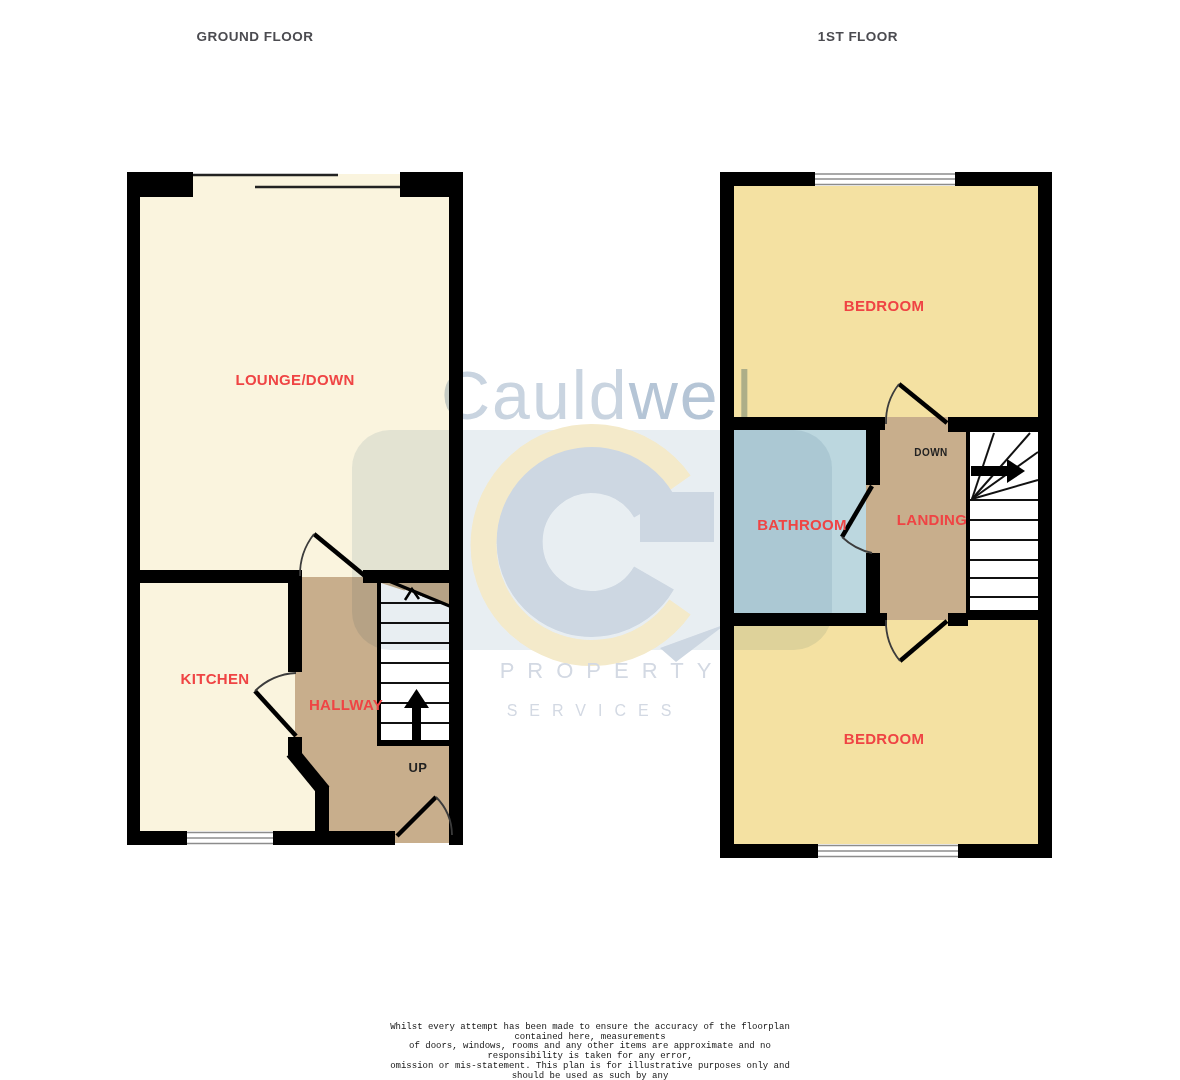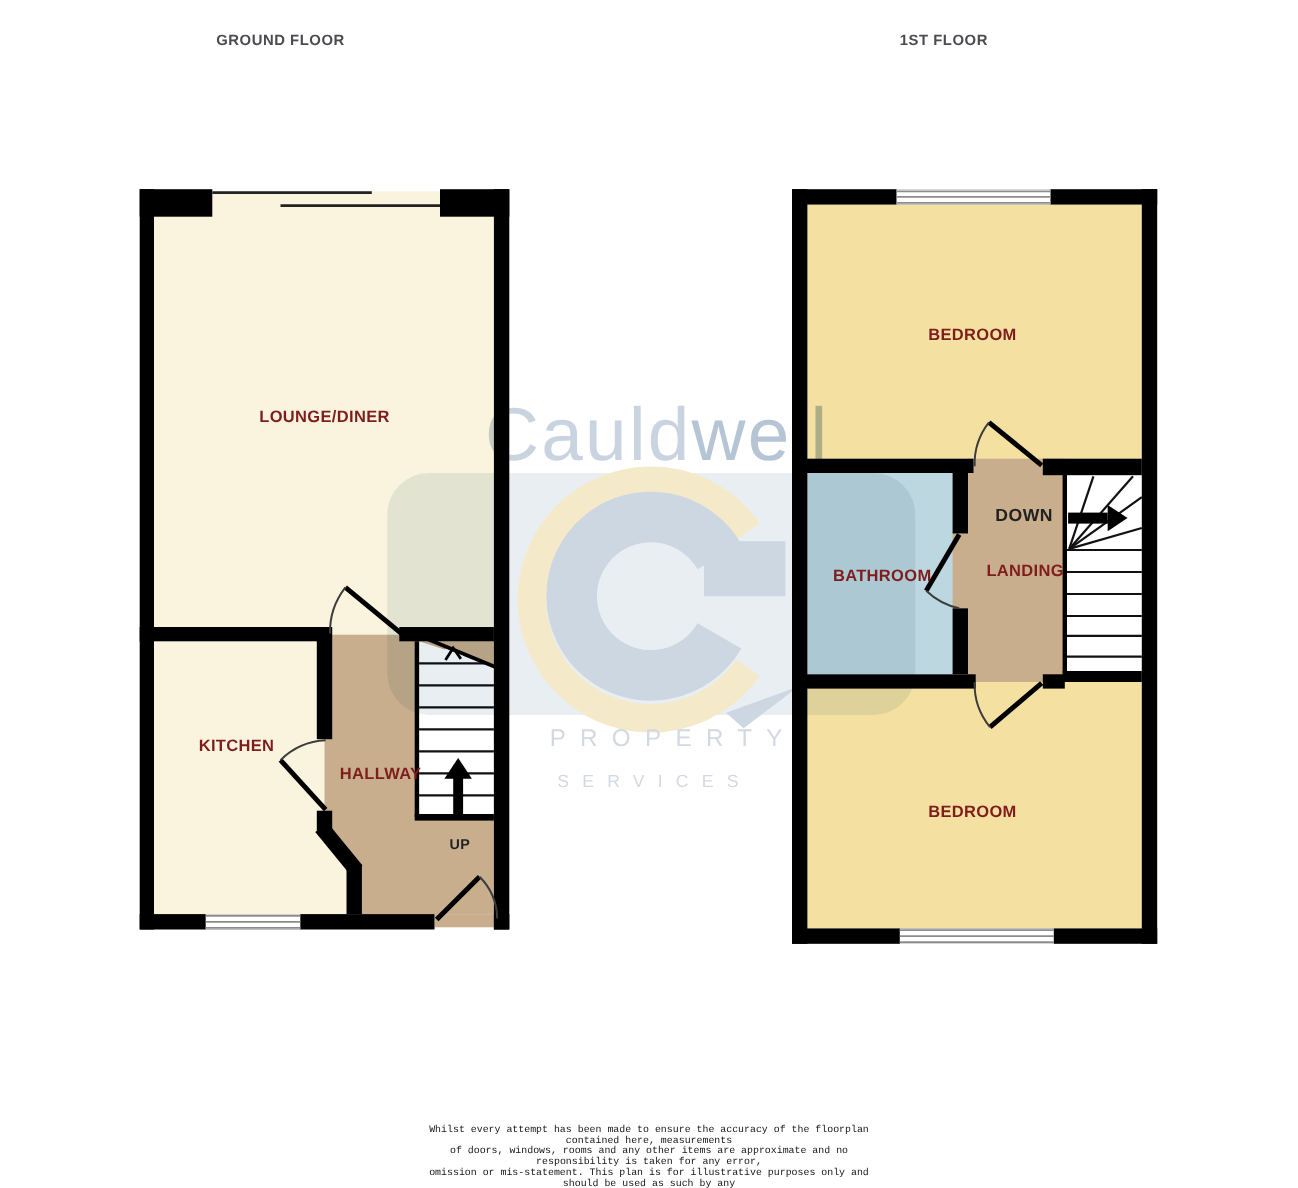--- a/index.html
+++ b/index.html
@@ -3,21 +3,21 @@
 <meta charset="utf-8">
 <style>
   html,body{margin:0;padding:0;background:#fff;}
   body{font-family:"Liberation Sans", sans-serif;}
   .canvas{position:relative;width:1180px;height:1080px;background:#fff;overflow:hidden;}
   .plan-svg{position:absolute;left:0;top:0;}
   
   .floor-title{position:absolute;transform:translate(-50%,-50%);font-size:13.5px;font-weight:700;
     color:#4B4B50;letter-spacing:.5px;white-space:nowrap;}
   .room-label{position:absolute;transform:translate(-50%,-50%);font-size:15px;font-weight:700;
-    color:#7f1d1d;letter-spacing:.3px;white-space:nowrap;}
+    color:#ef4444;letter-spacing:.3px;white-space:nowrap;}
   .stair-label{position:absolute;transform:translate(-50%,-50%);font-size:13px;font-weight:700;
     color:#222;letter-spacing:.4px;white-space:nowrap;}
   
   .watermark{position:absolute;left:0;top:0;width:1180px;height:905px;pointer-events:none;
     mix-blend-mode:multiply;}
   .wm-tile{position:absolute;left:352px;top:430px;width:480px;height:220px;border-radius:38px;
     background:rgba(174,195,210,0.28);}
   .wm-svg{position:absolute;left:0;top:0;}
   .wm-name{position:absolute;left:441px;top:361px;font-size:68px;font-weight:400;letter-spacing:2px;
     line-height:1;white-space:nowrap;}
@@ -195,29 +195,29 @@
       <polygon points="660,648 726,624 676,662" fill="#CDD7E2"></polygon>
     </svg>
     <div class="wm-name"><span class="p1">Cauld</span><span class="p2">well</span></div>
     <div class="wm-caption wm-prop">PROPERTY</div>
     <div class="wm-caption wm-serv">SERVICES</div>
   </div>
 
   <div class="floor-title" style="left:255px;top:36px">GROUND FLOOR</div>
   <div class="floor-title" style="left:858px;top:36px">1ST FLOOR</div>
 
-  <div class="room-label" style="left:295px;top:379px">LOUNGE/DINER</div>
+  <div class="room-label" style="left:295px;top:379px">LOUNGE/DOWN</div>
   <div class="room-label" style="left:215px;top:678px">KITCHEN</div>
   <div class="room-label" style="left:346px;top:704px">HALLWAY</div>
   <div class="stair-label" style="left:418px;top:767px">UP</div>
 
   <div class="room-label" style="left:884px;top:305px">BEDROOM</div>
   <div class="room-label" style="left:802px;top:524px">BATHROOM</div>
   <div class="room-label" style="left:932px;top:519px">LANDING</div>
-  <div class="stair-label" style="left:931px;top:470px;font-size:16px">DOWN</div>
+  <div class="stair-label" style="left:931px;top:452px;font-size:10px">DOWN</div>
   <div class="room-label" style="left:884px;top:738px">BEDROOM</div>
 
   <div class="disclaimer">
     <div>Whilst every attempt has been made to ensure the accuracy of the floorplan contained here, measurements</div>
     <div>of doors, windows, rooms and any other items are approximate and no responsibility is taken for any error,</div>
     <div>omission or mis-statement. This plan is for illustrative purposes only and should be used as such by any</div>
 
   </div>
 
 </div>

